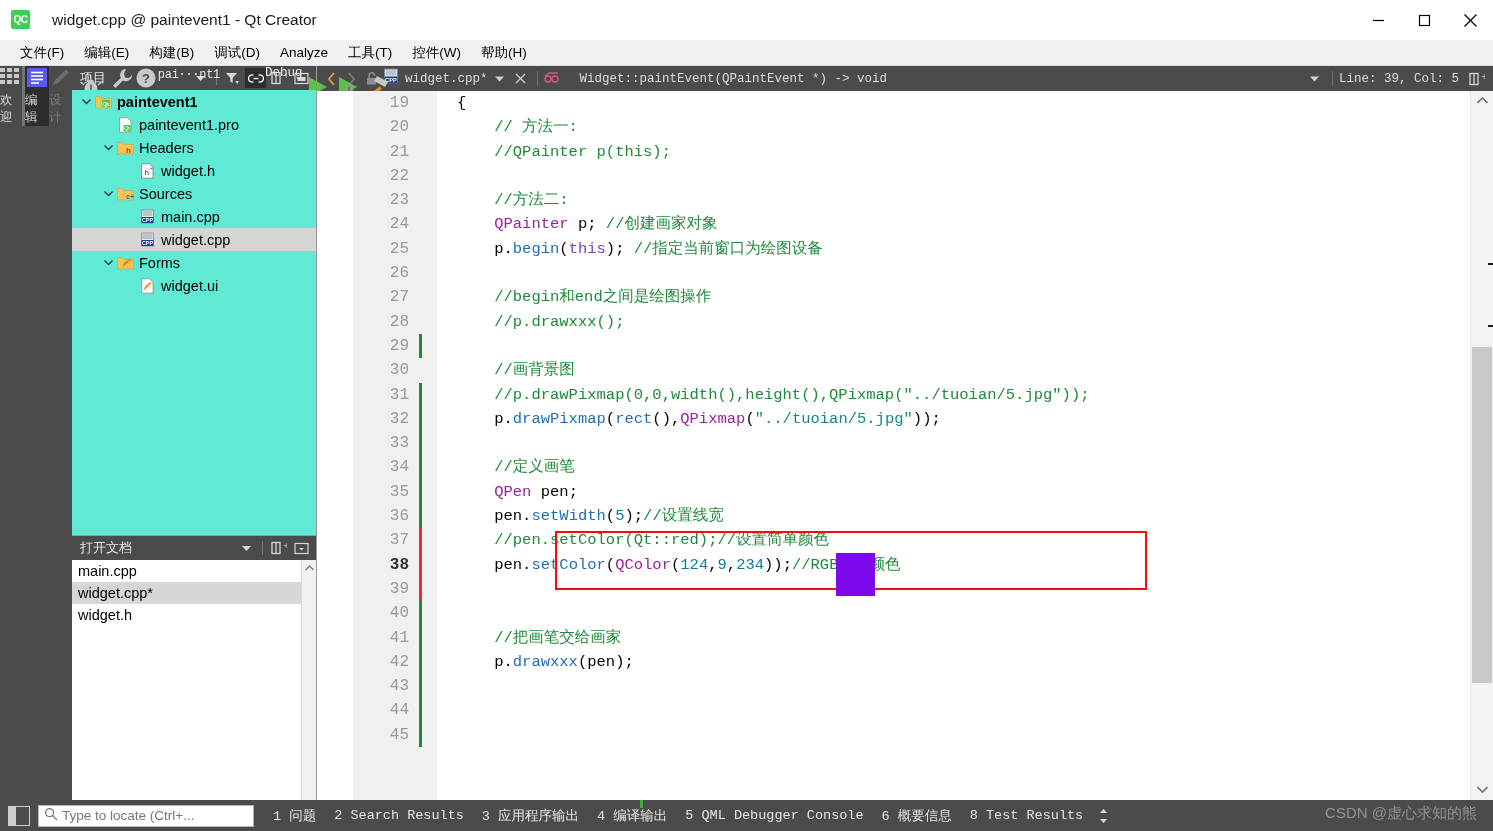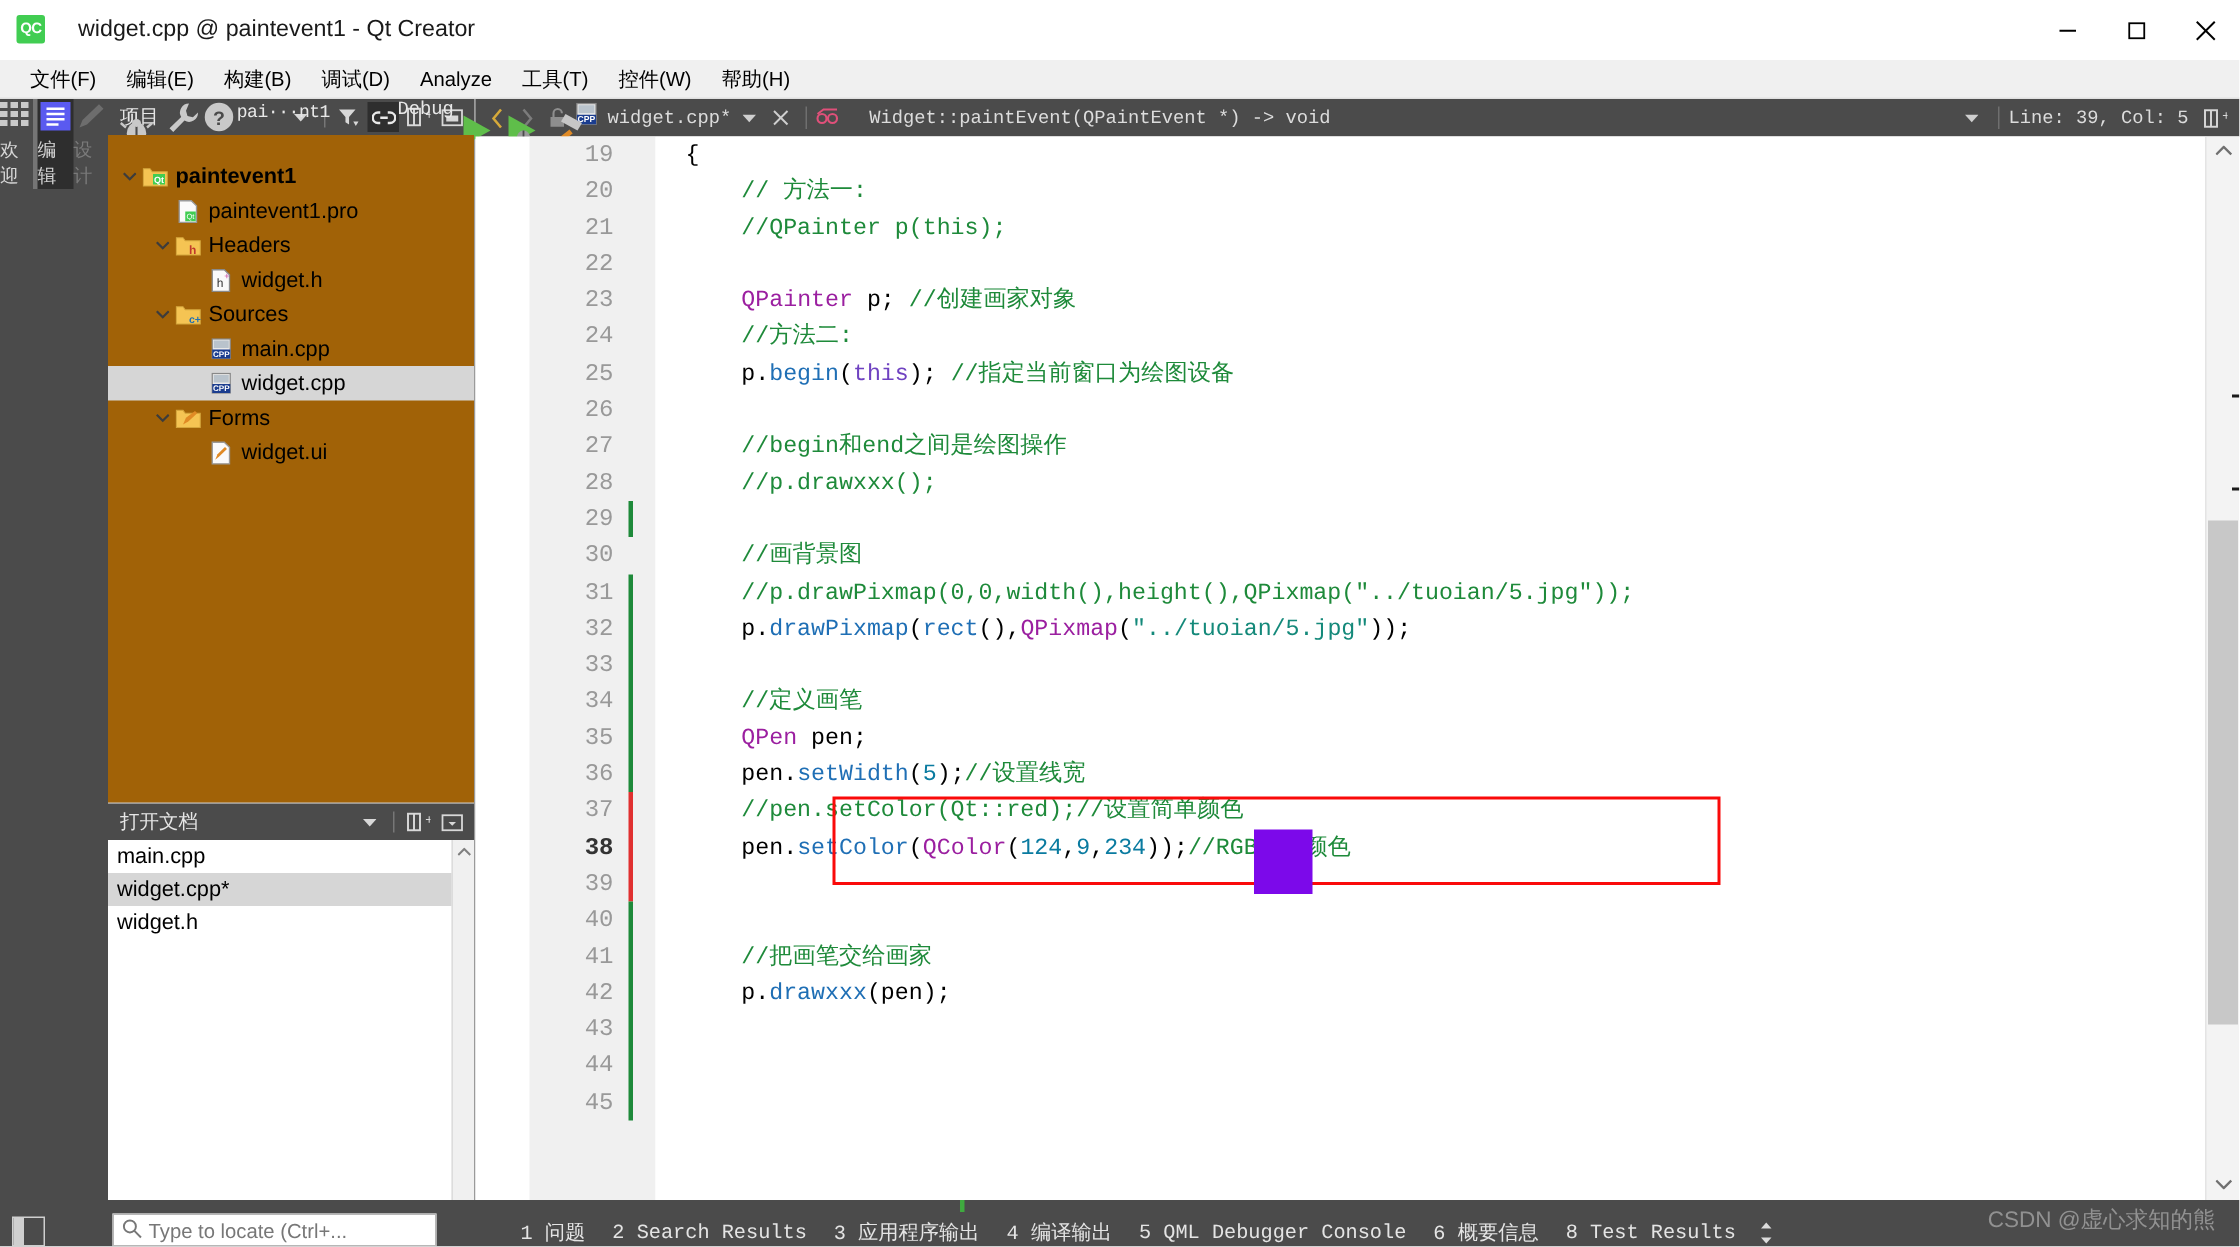--- a/index.html
+++ b/index.html
@@ -118,22 +118,22 @@
   .dh-tools { display:flex; align-items:center; gap:2px; padding-right:4px; }
   .dh-btn {
     width: 21px; height: 20px;
     display:flex; align-items:center; justify-content:center;
   }
   .dh-btn.on { background: #2e2e2e; }
   .dh-vsep { width:1px; height:14px; background:#777; margin:0 3px; }
 
   .tree {
     flex: 1 1 auto; overflow: hidden;
-    background: #a16207;
-    padding-top: 16px;
+    background: #5eead4;
+    padding-top: 0;
     position: relative;
   }
   .tree-row {
     height: 23px; display: flex; align-items: center;
     font-size: 14.5px; color: #000;
     font-family: "Liberation Sans", sans-serif;
     white-space: nowrap;
   }
   .tree-row.selected { background: #d6d6d6; }
   .tree-row.bold { font-weight: bold; }
@@ -226,24 +226,23 @@
     position: relative;
   }
   .vscroll .arrow { height:18px; display:flex; align-items:center; justify-content:center; }
   .vthumb { position:absolute; left:1px; right:1px; background:#c8c8c8; }
   .vmark { position:absolute; right:0; width:5px; height:2px; background:#1a1a1a; }
 
   
   .statusbar {
     height: 31px; flex: 0 0 31px;
     background: #4b4b4b;
-    display:flex; align-items:flex-end;
+    display:flex; align-items:center;
     color:#e0e0e0;
     position: relative;
-    gap: 37px;
   }
   .sb-toggle {
     width: 22px; height:20px; margin-left: 8px; margin-right: 8px;
     border:1.5px solid #cfcfcf; display:flex; align-items:center;
   }
   .sb-toggle .half { width:7px; height:100%; background:#cfcfcf; }
   .locator {
     width: 216px; height: 22px;
     background:#ffffff; border:1px solid #b7b7b7;
     display:flex; align-items:center; gap:4px;
@@ -737,22 +736,22 @@
           <div class="changebar" style="top:291.6px; height:145.8px; background:#1e8a3a"></div>
           <div class="changebar" style="top:437.4px; height:72.9px; background:#e03030"></div>
           <div class="changebar" style="top:510.3px; height:145.8px; background:#1e8a3a"></div>
         </div>
 
         <div class="code-pane">
           <div class="code-line"><span class="c-punc">{</span></div>
           <div class="code-line"><span class="c-cmt">    // 方法一:</span></div>
           <div class="code-line"><span class="c-cmt">    //QPainter p(this);</span></div>
           <div class="code-line">&nbsp;</div>
+          <div class="code-line"><span class="c-cmt">    //方法二:</span></div>
           <div class="code-line"><span class="c-punc">    </span><span class="c-type">QPainter</span><span class="c-punc"> p; </span><span class="c-cmt">//创建画家对象</span></div>
-          <div class="code-line"><span class="c-cmt">    //方法二:</span></div>
           <div class="code-line"><span class="c-punc">    p.</span><span class="c-fn">begin</span><span class="c-punc">(</span><span class="c-kw">this</span><span class="c-punc">); </span><span class="c-cmt">//指定当前窗口为绘图设备</span></div>
           <div class="code-line">&nbsp;</div>
           <div class="code-line"><span class="c-cmt">    //begin和end之间是绘图操作</span></div>
           <div class="code-line"><span class="c-cmt">    //p.drawxxx();</span></div>
           <div class="code-line">&nbsp;</div>
           <div class="code-line"><span class="c-cmt">    //画背景图</span></div>
           <div class="code-line"><span class="c-cmt">    //p.drawPixmap(0,0,width(),height(),QPixmap("../tuoian/5.jpg"));</span></div>
           <div class="code-line"><span class="c-punc">    p.</span><span class="c-fn">drawPixmap</span><span class="c-punc">(</span><span class="c-fn">rect</span><span class="c-punc">(),</span><span class="c-type">QPixmap</span><span class="c-punc">(</span><span class="c-str">"../tuoian/5.jpg"</span><span class="c-punc">));</span></div>
           <div class="code-line">&nbsp;</div>
           <div class="code-line"><span class="c-cmt">    //定义画笔</span></div>

